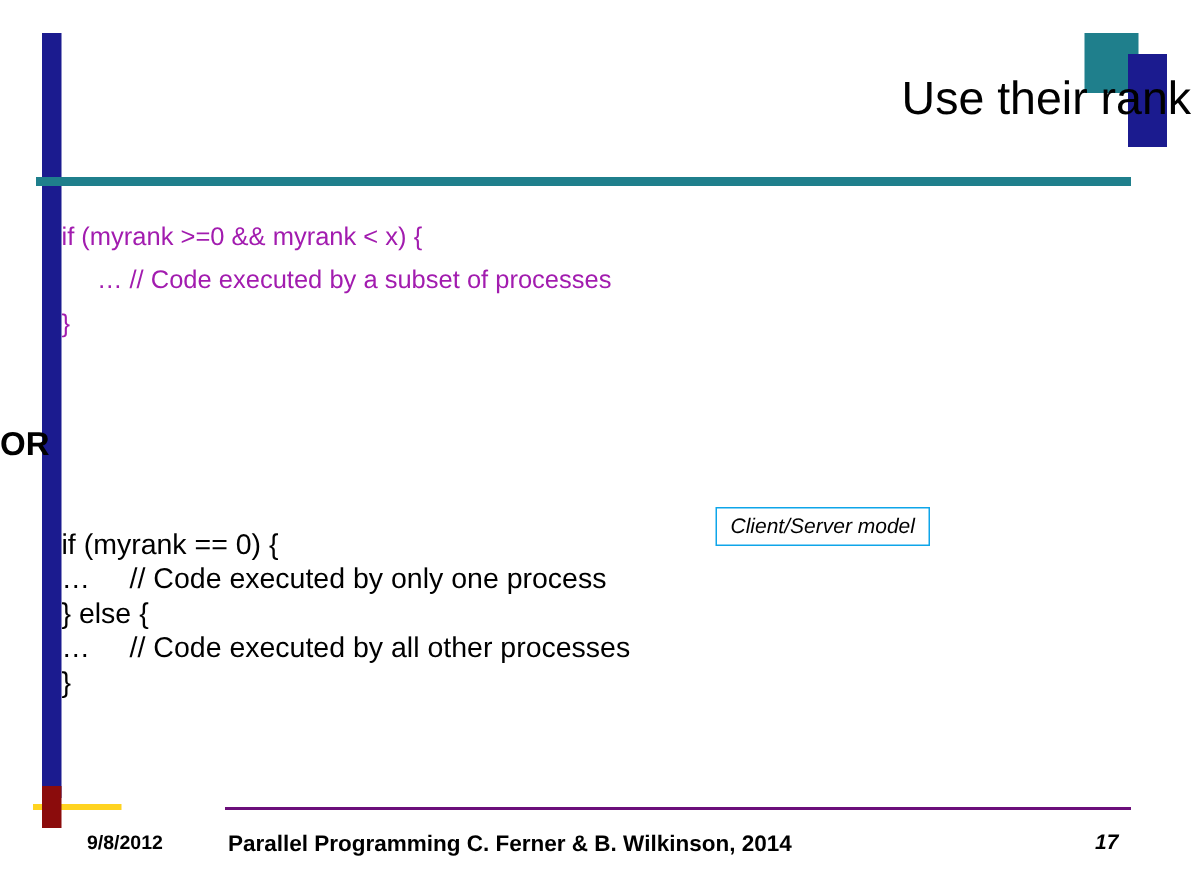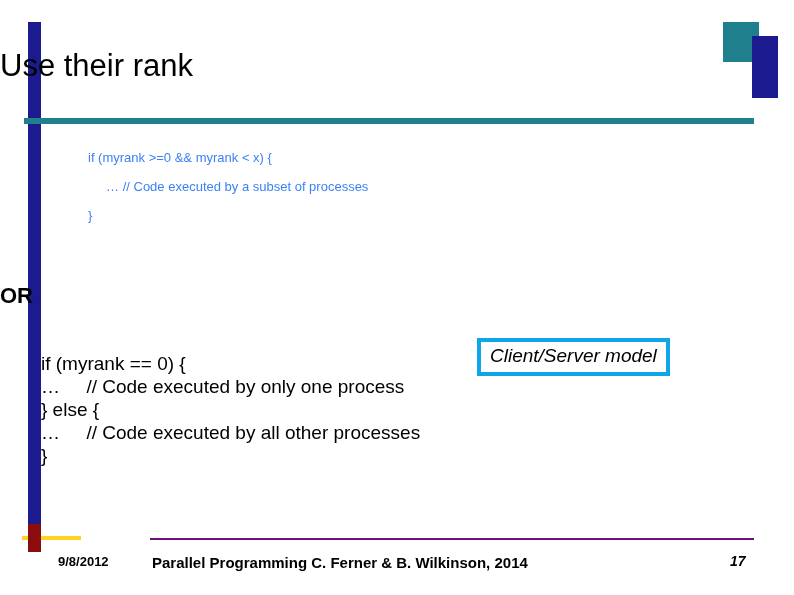--- a/index.html
+++ b/index.html
@@ -53,56 +53,55 @@
     height: 6px;
     background: #1f7f8c;
   }
 
   
   .slide-title {
     position: absolute;
     left: 0;
     top: 48px;
     width: 794px;
-    text-align: left;
+    text-align: right;
     font-size: 31px;
     color: #000000;
     font-family: "Liberation Sans", sans-serif;
   }
 
   
   .code-block-1 {
     position: absolute;
     left: 41px;
     top: 143px;
     width: 700px;
-    font-size: 13px;
+    font-size: 17px;
     line-height: 29px;
-    color: #3b82f6;
+    color: #a21caf;
     white-space: pre;
-    padding-left: 47px;
   }
   .or-label {
     position: absolute;
     left: 0;
     top: 283px;
     width: 794px;
     text-align: left;
     font-size: 22px;
     font-weight: bold;
     color: #000000;
   }
   .callout {
     position: absolute;
     left: 477px;
     top: 338px;
     padding: 3px 9px 5px 9px;
-    border: 4px solid #0ea5e9;
+    border: 1px solid #0ea5e9;
     background: #ffffff;
-    font-size: 19px;
+    font-size: 14px;
     font-style: italic;
     color: #000000;
     white-space: nowrap;
   }
   .code-block-2 {
     position: absolute;
     left: 41px;
     top: 352px;
     width: 700px;
     font-size: 19px;

